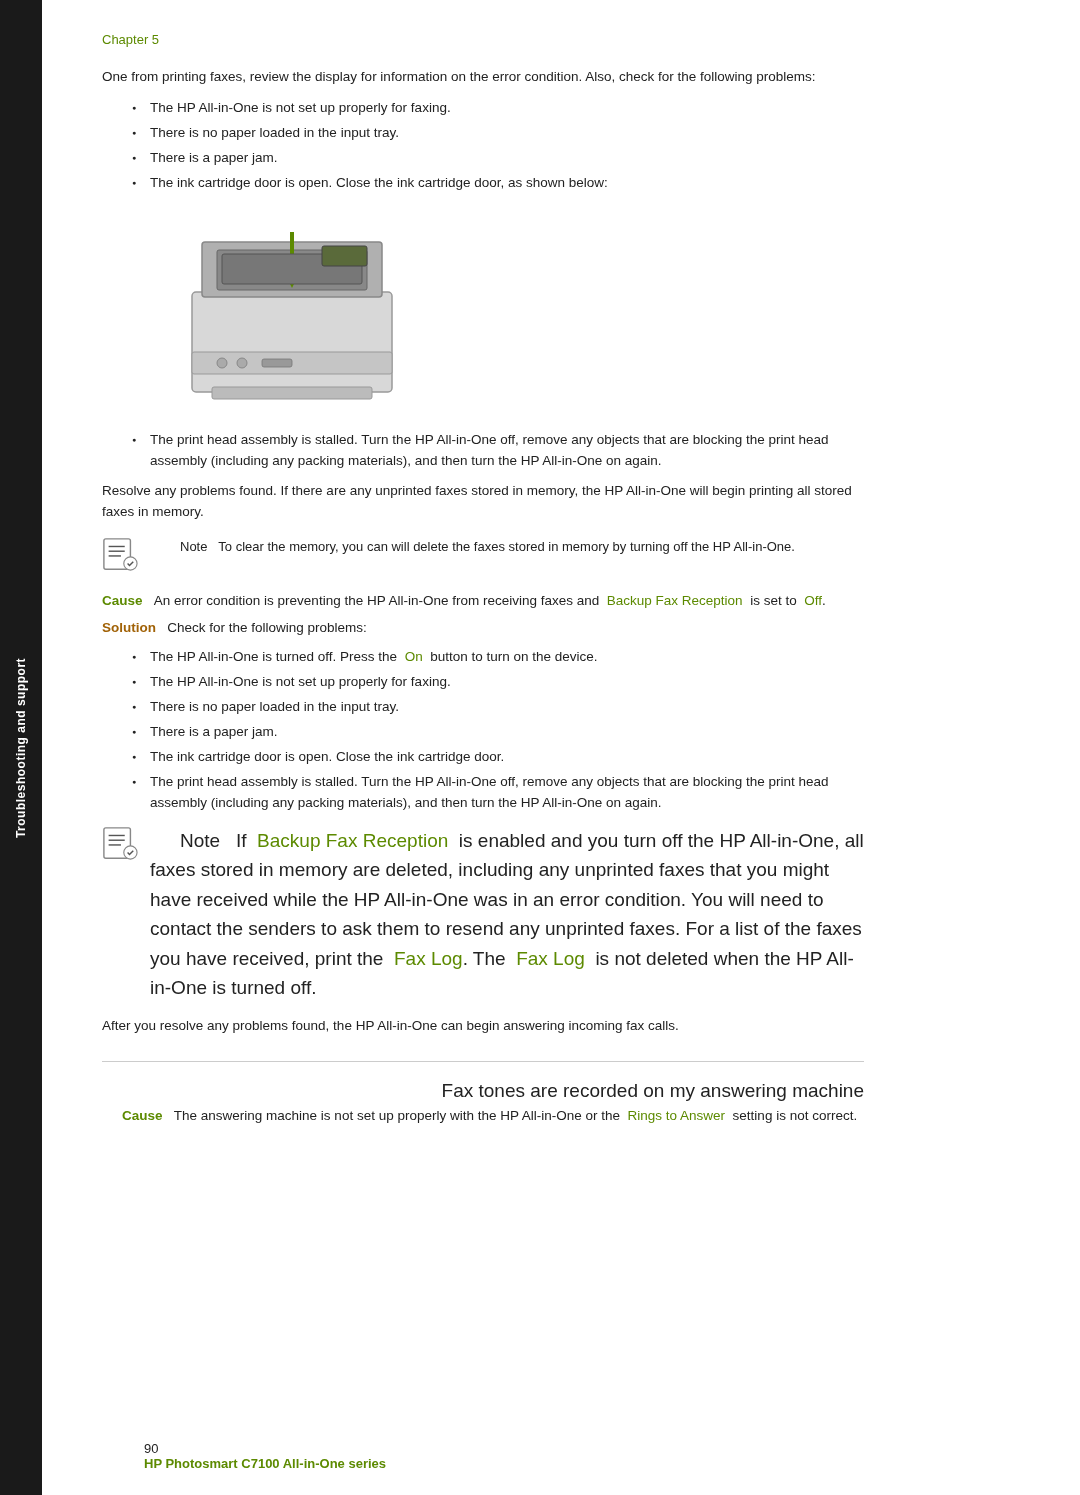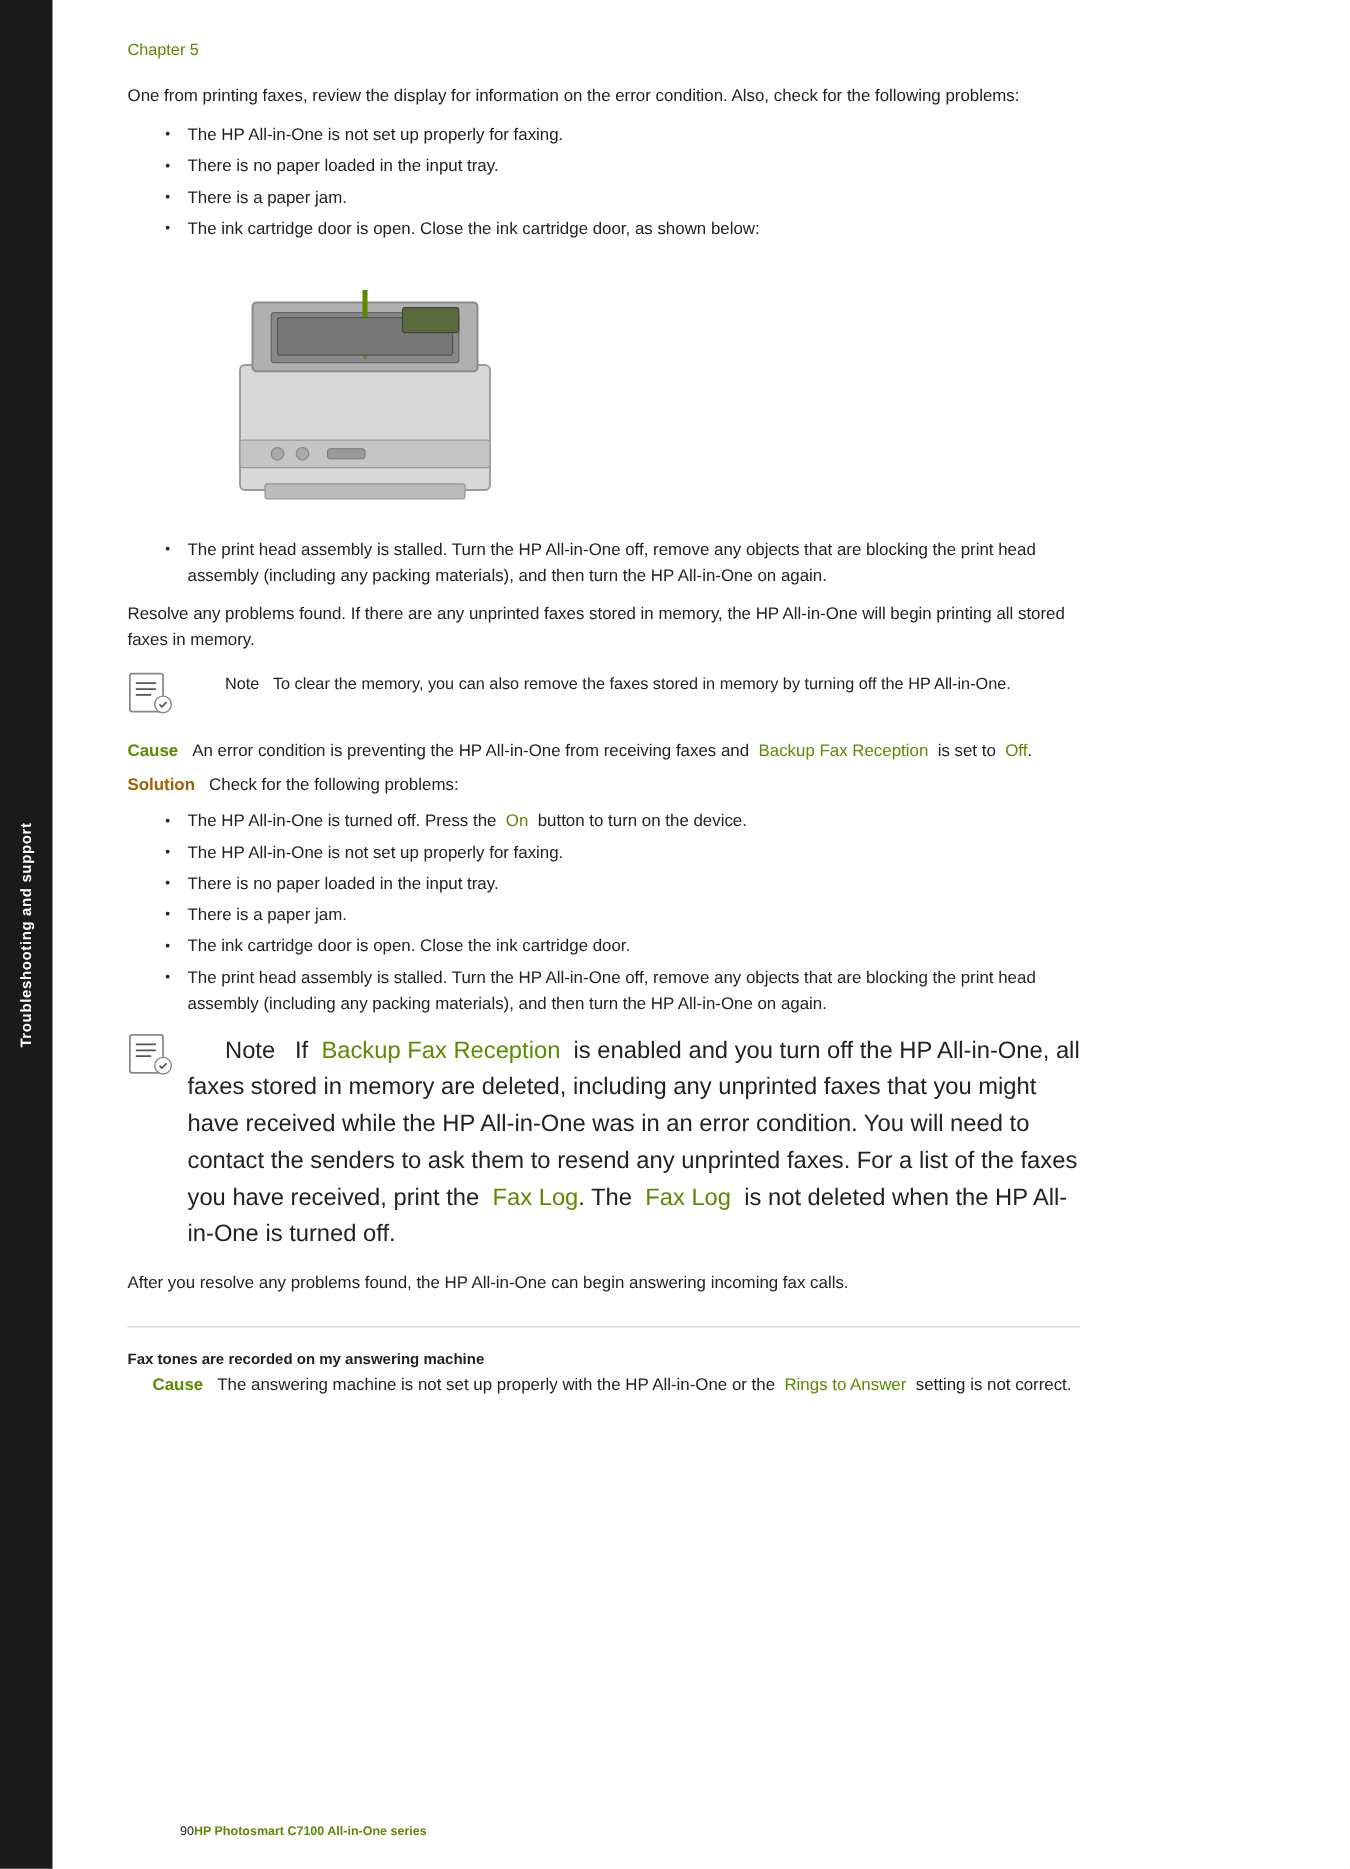--- a/index.html
+++ b/index.html
@@ -138,36 +138,38 @@
 
     
     .hr-line {
       border: none;
       border-top: 1px solid #ccc;
       margin: 24px 0 18px 0;
     }
 
     
     .section-heading {
-      font-weight: bold;
-      font-size: 12px;
+      font-weight: normal;
+      font-size: 19px;
       margin-bottom: 6px;
+      text-align: right;
     }
 
     
     .footer {
       position: absolute;
       bottom: 24px;
       left: 42px;
       right: 0;
       display: flex;
-      justify-content: flex-start;
+      justify-content: flex-end;
       padding: 0 60px;
-      font-size: 10px;
-      color: #222;
+      font-size: 13px;
+      color: #222;
+      flex-direction: column;
     }
 
     .footer-right {
       color: #5c8a00;
       font-weight: bold;
     }
 
     
     .printer-svg-wrapper {
       width: 260px;
@@ -250,21 +252,21 @@
           <rect x="2" y="2" width="28" height="32" rx="2" fill="#fff" stroke="#888" stroke-width="1.5"></rect>
           <line x1="7" y1="10" x2="24" y2="10" stroke="#555" stroke-width="1.5"></line>
           <line x1="7" y1="15" x2="24" y2="15" stroke="#555" stroke-width="1.5"></line>
           <line x1="7" y1="20" x2="20" y2="20" stroke="#555" stroke-width="1.5"></line>
           <circle cx="30" cy="28" r="7" fill="#fff" stroke="#888" stroke-width="1.2"></circle>
           <path d="M27 28 L29 30 L33 26" stroke="#555" stroke-width="1.5" fill="none"></path>
         </svg>
       </div>
       <div class="note-text">
         <span class="note-label">Note</span>
-        &nbsp;&nbsp;<span>To clear the memory, you can also remove the faxes stored in memory by turning off the HP All-in-One.</span>
+        &nbsp;&nbsp;<span>To clear the memory, you can will delete the faxes stored in memory by turning off the HP All-in-One.</span>
       </div>
     </div>
 
     <div class="section-block" style="margin-top:20px;">
       <span class="cause-label">Cause</span>
       &nbsp;&nbsp;<span>An error condition is preventing the HP All-in-One from receiving faxes and</span>
       &nbsp;<span class="green">Backup Fax Reception</span>
       &nbsp;<span>is set to</span>
       &nbsp;<span class="green">Off</span><span>.</span>
     </div>

